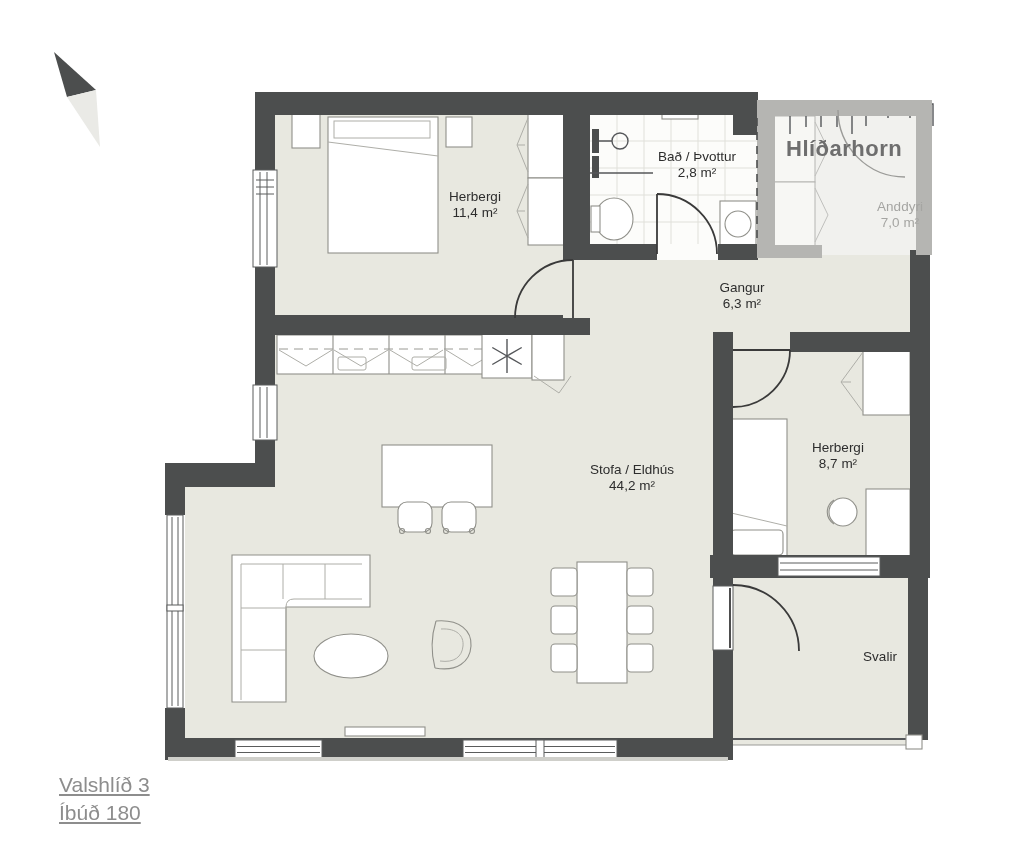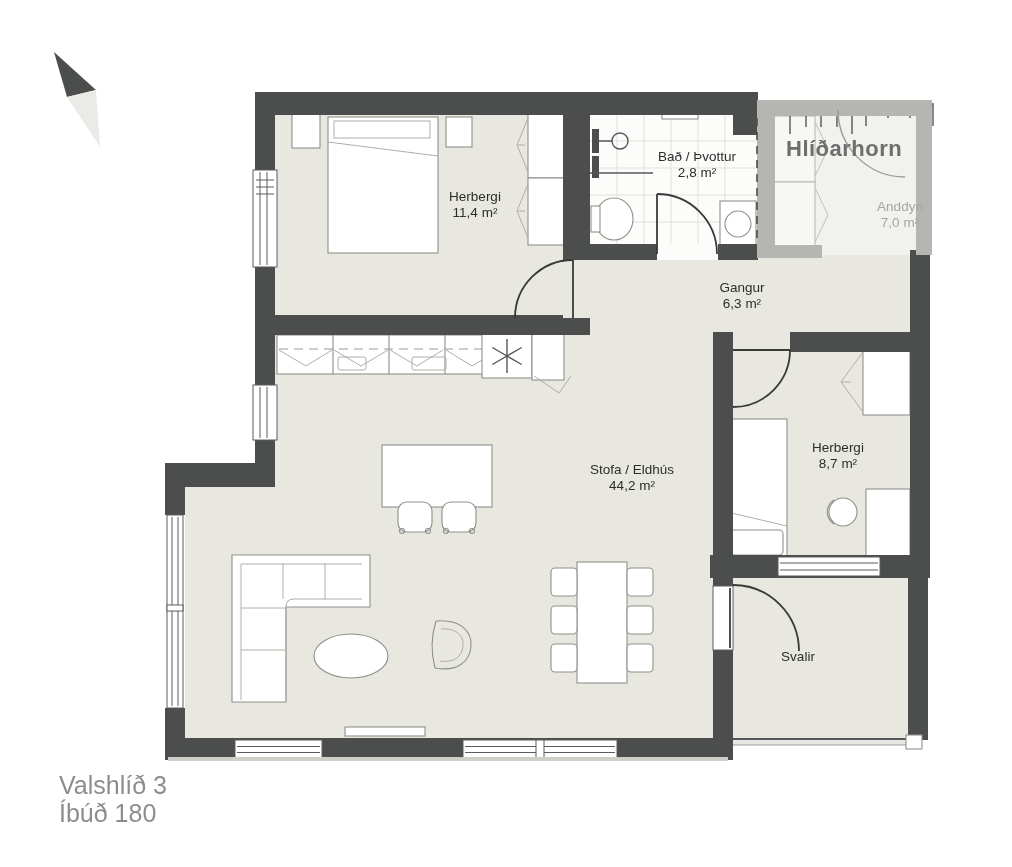--- a/index.html
+++ b/index.html
@@ -28,22 +28,22 @@
   .cabdash{fill:none;stroke:#9a9a94;stroke-width:1;stroke-dasharray:9 6;}
   .dark-sym{fill:var(--wall);}
   .sym{fill:none;stroke:#55575a;stroke-width:1.4;}
   .room-label{position:absolute;transform:translateX(-50%);text-align:center;
     font-size:13.5px;line-height:16px;color:var(--label);white-space:nowrap;}
   .room-label .area{display:block;}
   .room-label .rname{display:block;}
   .room-label.muted{color:var(--label_muted);}
   #brand-logo{position:absolute;left:786px;top:136px;font-size:22px;font-weight:bold;
     letter-spacing:.5px;color:var(--logo);}
-  #footer-block{position:absolute;left:59px;top:771px;font-size:25px;line-height:28px;
-    color:var(--footer_text);}
+  #footer-block{position:absolute;left:59px;top:771px;font-size:21px;line-height:28px;
+    color:var(--footer_text);text-decoration:underline;}
 </style>
 </head>
 <body>
 
 <div id="stage">
 
 <svg id="plan-svg" width="1012" height="867" viewBox="0 0 1012 867" xmlns="http://www.w3.org/2000/svg">
 
   <g>
     <rect class="floor" x="275" y="114" width="290" height="201"></rect>
@@ -285,21 +285,21 @@
   <span class="area">6,3 m²</span>
 </div>
 <div class="room-label" style="left:594px;top:462px;margin-left:38px;">
   <span class="rname">Stofa / Eldhús</span>
   <span class="area">44,2 m²</span>
 </div>
 <div class="room-label" style="left:838px;top:440px;">
   <span class="rname">Herbergi</span>
   <span class="area">8,7 m²</span>
 </div>
-<div class="room-label" style="left:798px;top:649px;">
+<div class="room-label" style="left:880px;top:649px;">
   <span class="rname">Svalir</span>
 </div>
 
 <div id="brand-logo">Hlíðarhorn</div>
 
 <div id="footer-block">
   <div>Valshlíð 3</div>
   <div>Íbúð 180</div>
 </div>
 

